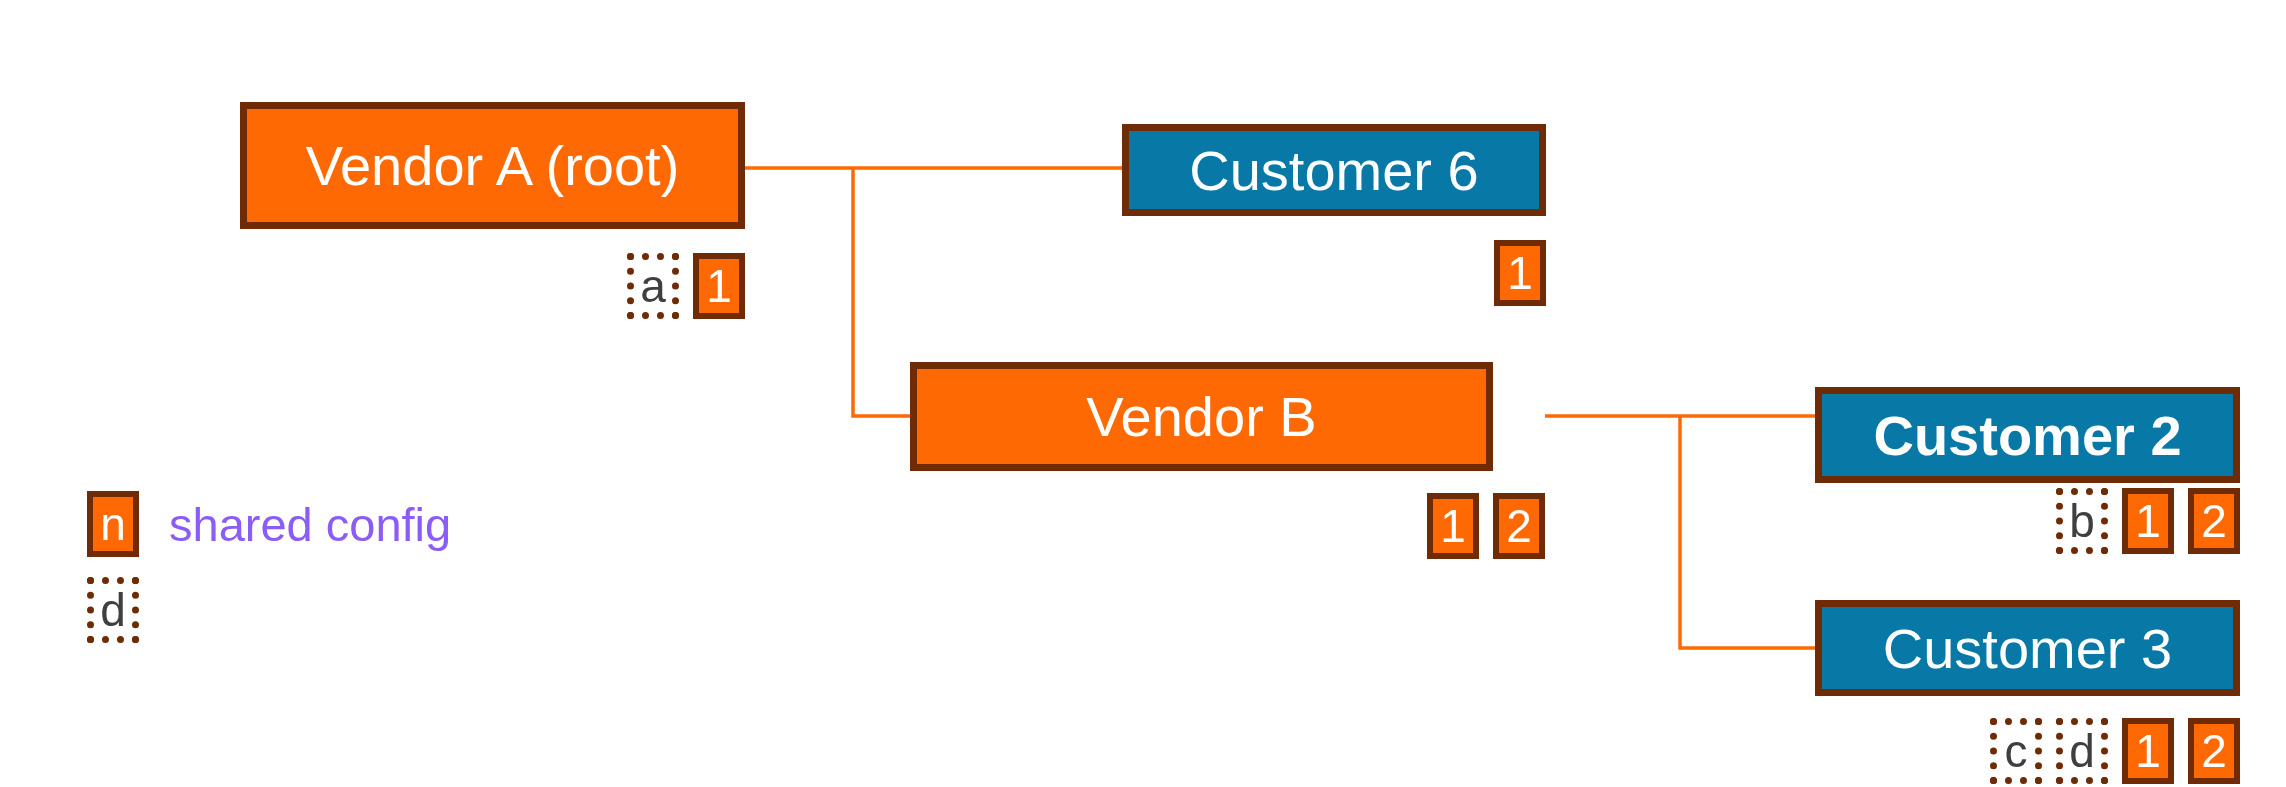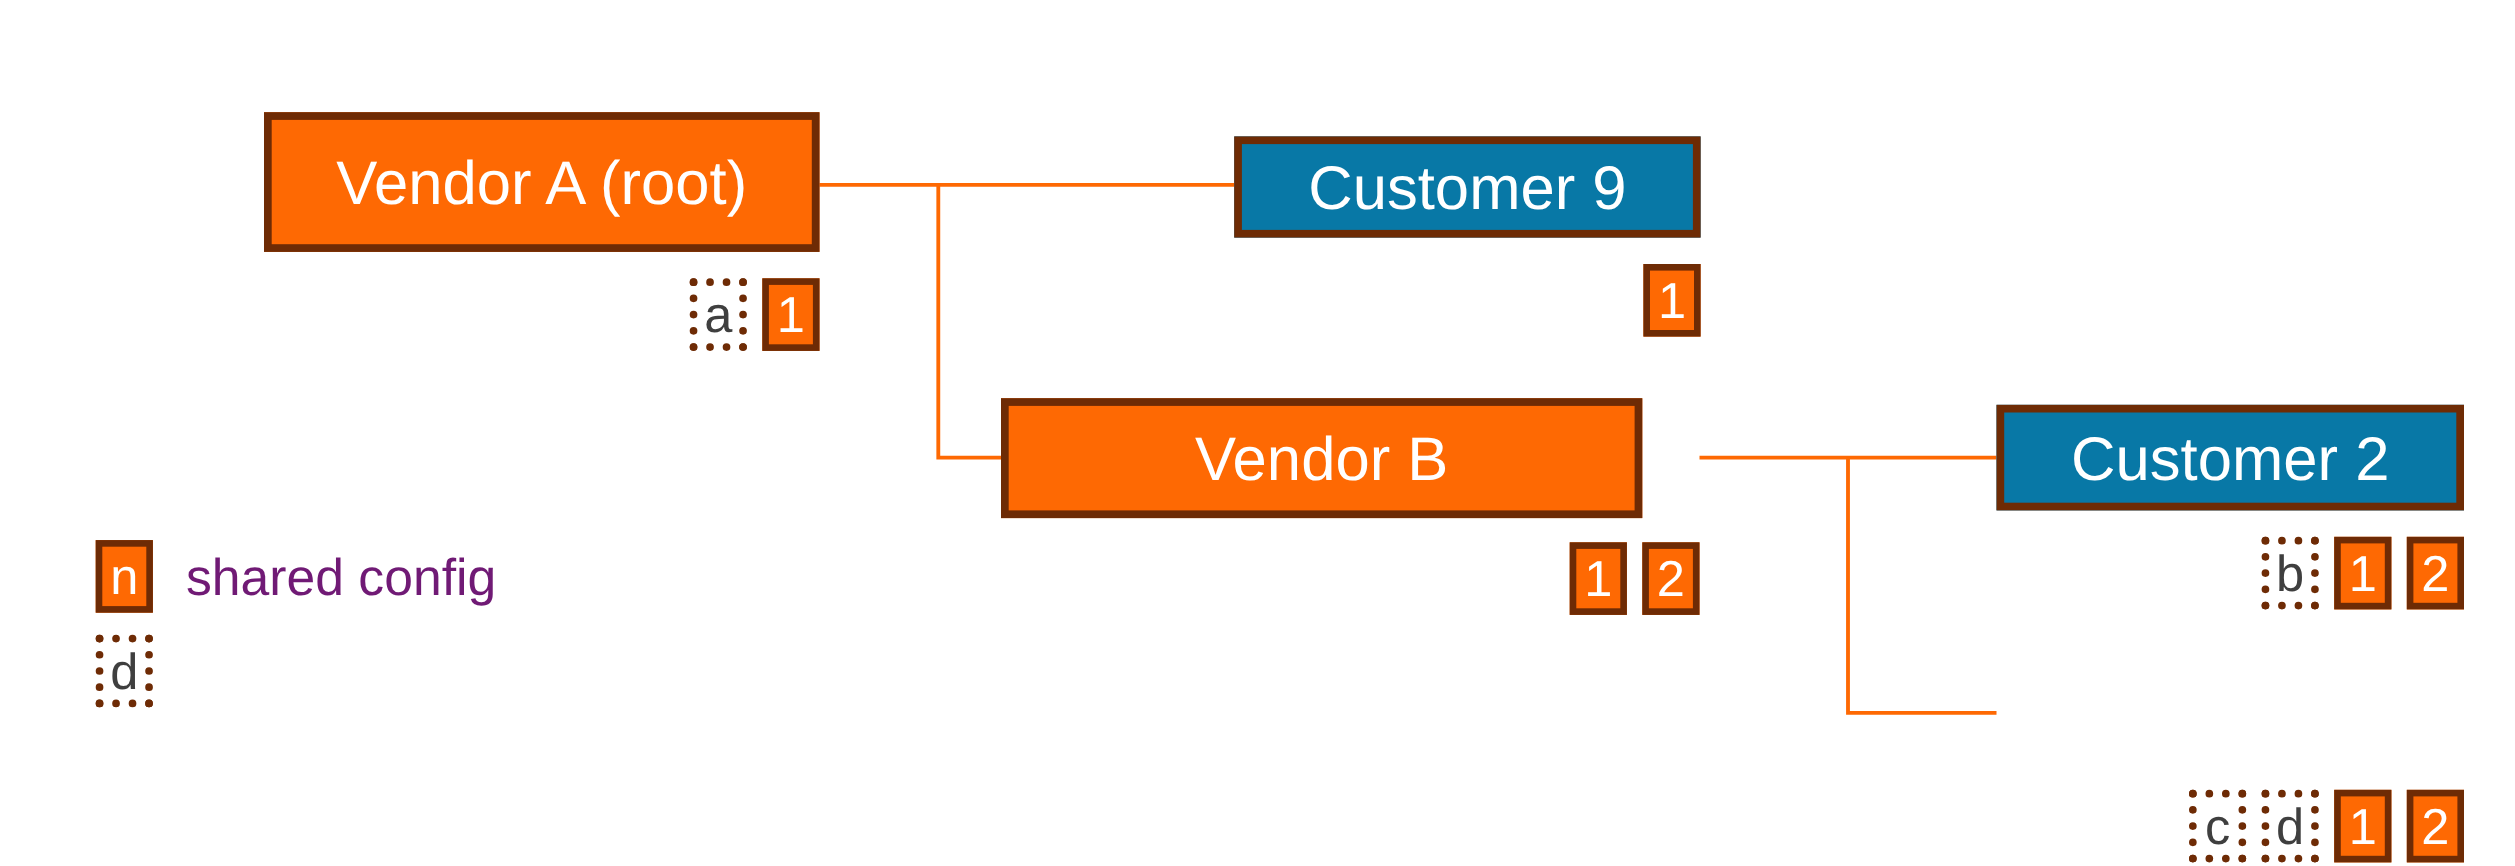--- a/index.html
+++ b/index.html
@@ -26,21 +26,21 @@
     color: #ffffff;
     font-size: 56px;
     white-space: nowrap;
   }
   .node.vendor   { background: #FE6903; }
   .node.customer { background: #0878A6; }
 
   #node-vendor-a   { left: 240px;  top: 102px; width: 505px; height: 127px; }
   #node-customer-1 { left: 1122px; top: 124px; width: 424px; height: 92px;  }
   #node-vendor-b   { left: 910px;  top: 362px; width: 583px; height: 109px; }
-  #node-customer-2 { left: 1815px; top: 368px; width: 425px; height: 96px;  }
+  #node-customer-2 { left: 1815px; top: 387px; width: 425px; height: 96px; font-weight: bold;  }
   #node-customer-3 { left: 1815px; top: 600px; width: 425px; height: 96px;  }
 
   .badges {
     position: absolute;
     display: flex;
     gap: 14px;
     justify-content: flex-end;
     align-items: center;
   }
   #badges-vendor-a   { top: 253px; right: 1541px; } 
@@ -71,52 +71,55 @@
 
   .legend { position: absolute; left: 87px; top: 491px; }
   .legend-row {
     display: flex;
     align-items: center;
     gap: 30px;
     margin-bottom: 20px;
   }
   .legend-label {
     font-size: 47px;
-    color: #701a75;
+    color: #8b5cf6;
     white-space: nowrap;
   }
 </style>
 </head>
 <body>
 
 <div class="stage">
 
   <svg class="connectors" viewBox="0 0 2286 787" xmlns="http://www.w3.org/2000/svg">
     <path d="M 745 168 H 1122" stroke="#FE6903" stroke-width="3.5" fill="none"></path>
     <path d="M 853 168 V 416 H 962" stroke="#FE6903" stroke-width="3.5" fill="none"></path>
     <path d="M 1545 416 H 1815" stroke="#FE6903" stroke-width="3.5" fill="none"></path>
     <path d="M 1680 416 V 648 H 1815" stroke="#FE6903" stroke-width="3.5" fill="none"></path>
   </svg>
 
   <div class="node vendor" id="node-vendor-a">
     <span>Vendor A (root)</span>
   </div>
 
   <div class="node customer" id="node-customer-1">
-    <span>Customer 9</span>
+    <span>Customer 6</span>
   </div>
 
   <div class="node vendor" id="node-vendor-b">
     <span>Vendor B</span>
   </div>
 
   <div class="node customer" id="node-customer-2">
     <span>Customer 2</span>
   </div>
 
+  <div class="node customer" id="node-customer-3">
+    <span>Customer 3</span>
+  </div>
 
   <div class="badges" id="badges-vendor-a">
     <span class="badge nonshared">a</span>
     <span class="badge shared">1</span>
   </div>
 
   <div class="badges" id="badges-customer-1">
     <span class="badge shared">1</span>
   </div>
 

